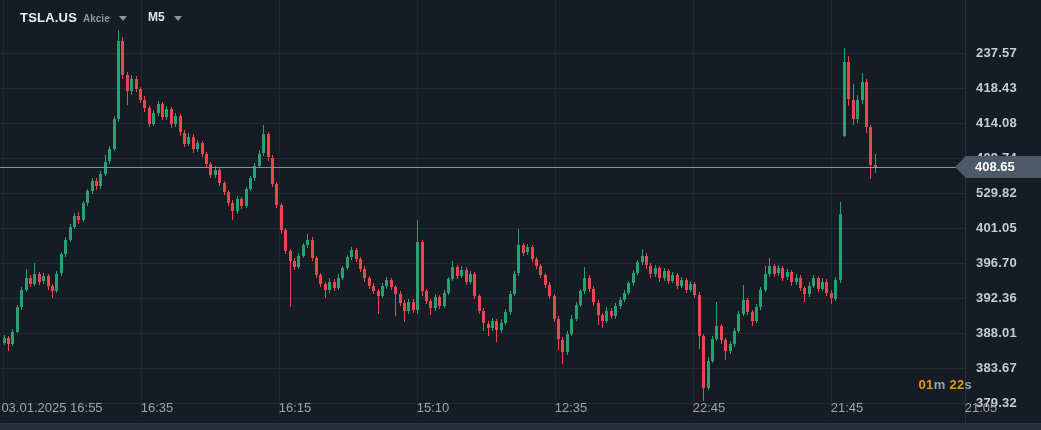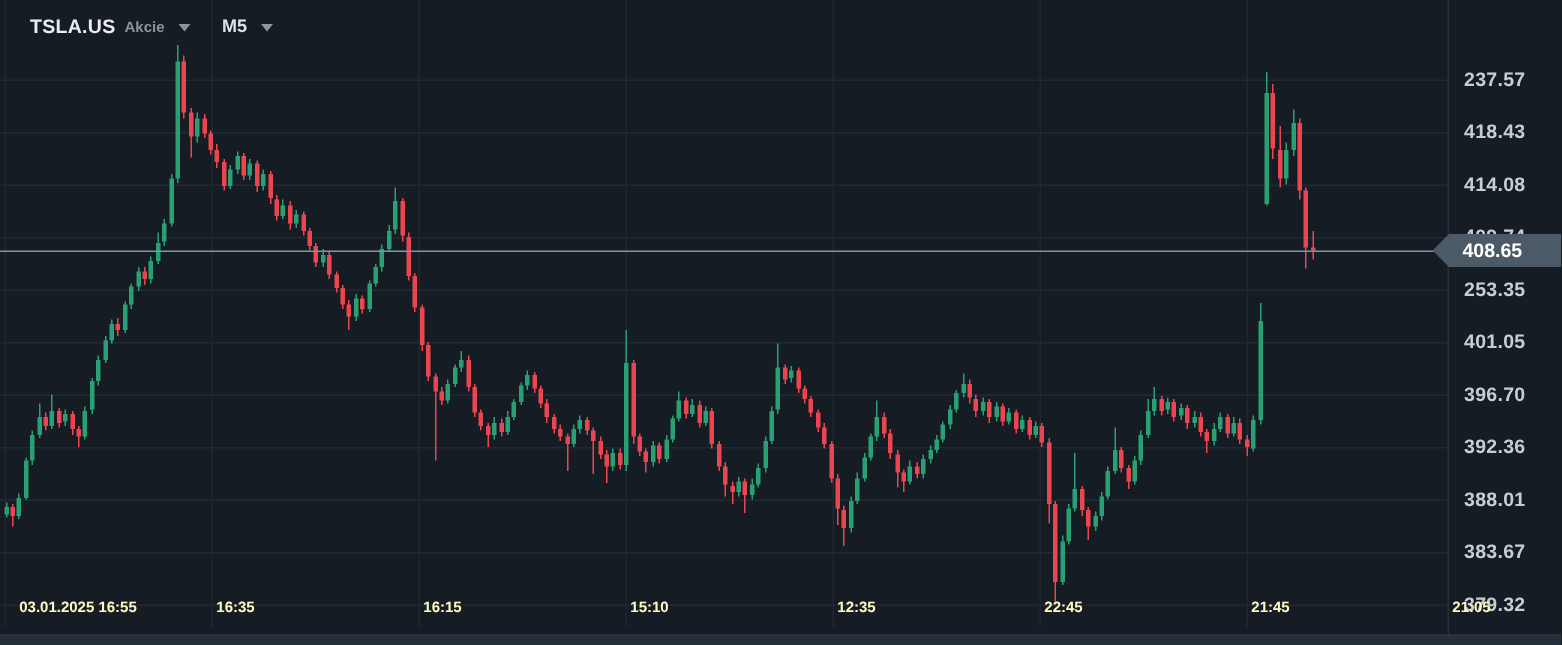--- a/index.html
+++ b/index.html
@@ -2,21 +2,21 @@
 <html><head>
 <meta charset="utf-8">
 <style>
   html,body{margin:0;padding:0;background:#151c23;}
   #app{position:relative;width:1041px;height:430px;background:#151c23;overflow:hidden;
        font-family:"Liberation Sans",sans-serif;}
   .hline{position:absolute;left:0;height:1px;background:#202a33;}
   .vline{position:absolute;top:0;width:1px;background:#1e2831;}
   .sep{position:absolute;width:1px;background:#27323d;}
   .plabel{position:absolute;color:#c8cdd1;font-size:13px;font-weight:700;letter-spacing:.2px;}
-  .tlabel{position:absolute;color:#fef9c3;font-size:10px;font-weight:700;transform:translateX(-50%);white-space:nowrap;}
+  .tlabel{position:absolute;color:#a3a3a3;font-size:13px;font-weight:400;transform:translateX(-50%);white-space:nowrap;}
   .wick{position:absolute;width:1px;}
   .body{position:absolute;width:3px;}
   #priceline{position:absolute;left:0;height:1px;background:#7f96a8;}
   #pricetag{position:absolute;left:966px;width:75px;height:22px;background:#4b5a66;color:#fff;
             font-size:13px;font-weight:700;line-height:22px;padding-left:9px;box-sizing:border-box;}
   #pricetag:before{content:"";position:absolute;left:-11px;top:0;width:0;height:0;
             border-top:11px solid transparent;border-bottom:11px solid transparent;border-right:11px solid #4b5a66;}
   #header{position:absolute;top:10px;left:20px;display:flex;align-items:center;}
   .sym{color:#e9edf0;font-size:13px;font-weight:700;letter-spacing:.2px;}
   .asset{color:#8a959d;font-size:10px;font-weight:700;margin-left:6px;margin-top:2px;}
@@ -457,21 +457,21 @@
       <div class="body" style="left: 873.7px; top: 164.8px; height: 2px; background: rgb(235, 70, 80);"></div>
     </div>
 
   <div id="priceline" style="top: 167px; width: 965px;"></div>
 
   <div id="price-axis">
       <div class="plabel" style="top: 45px; left: 976px;">237.57</div>
       <div class="plabel" style="top: 80px; left: 976px;">418.43</div>
       <div class="plabel" style="top: 115px; left: 976px;">414.08</div>
       <div class="plabel" style="top: 150px; left: 976px;">409.74</div>
-      <div class="plabel" style="top: 185px; left: 976px;">253.35</div>
+      <div class="plabel" style="top: 185px; left: 976px;">529.82</div>
       <div class="plabel" style="top: 220px; left: 976px;">401.05</div>
       <div class="plabel" style="top: 255px; left: 976px;">396.70</div>
       <div class="plabel" style="top: 290px; left: 976px;">392.36</div>
       <div class="plabel" style="top: 325px; left: 976px;">388.01</div>
       <div class="plabel" style="top: 360px; left: 976px;">383.67</div>
       <div class="plabel" style="top: 395px; left: 976px;">379.32</div>
     </div>
   <div id="time-axis">
       <div class="tlabel" style="top: 400px; left: 52px;">03.01.2025  16:55</div>
       <div class="tlabel" style="top: 400px; left: 157px;">16:35</div>
@@ -491,15 +491,19 @@
     <span class="sym">TSLA.US</span>
     <span class="asset">Akcie</span>
     <span class="chev"></span>
   </div>
 
   <div id="tfsel">
     <span class="tf">M5</span>
     <span class="chev"></span>
   </div>
 
+  <div id="countdown">
+    <span class="num">01</span><span>m</span>
+    <span class="num">22</span><span>s</span>
+  </div>
 
   <div id="bottombar"></div>
 </div>
 
 </body></html>

